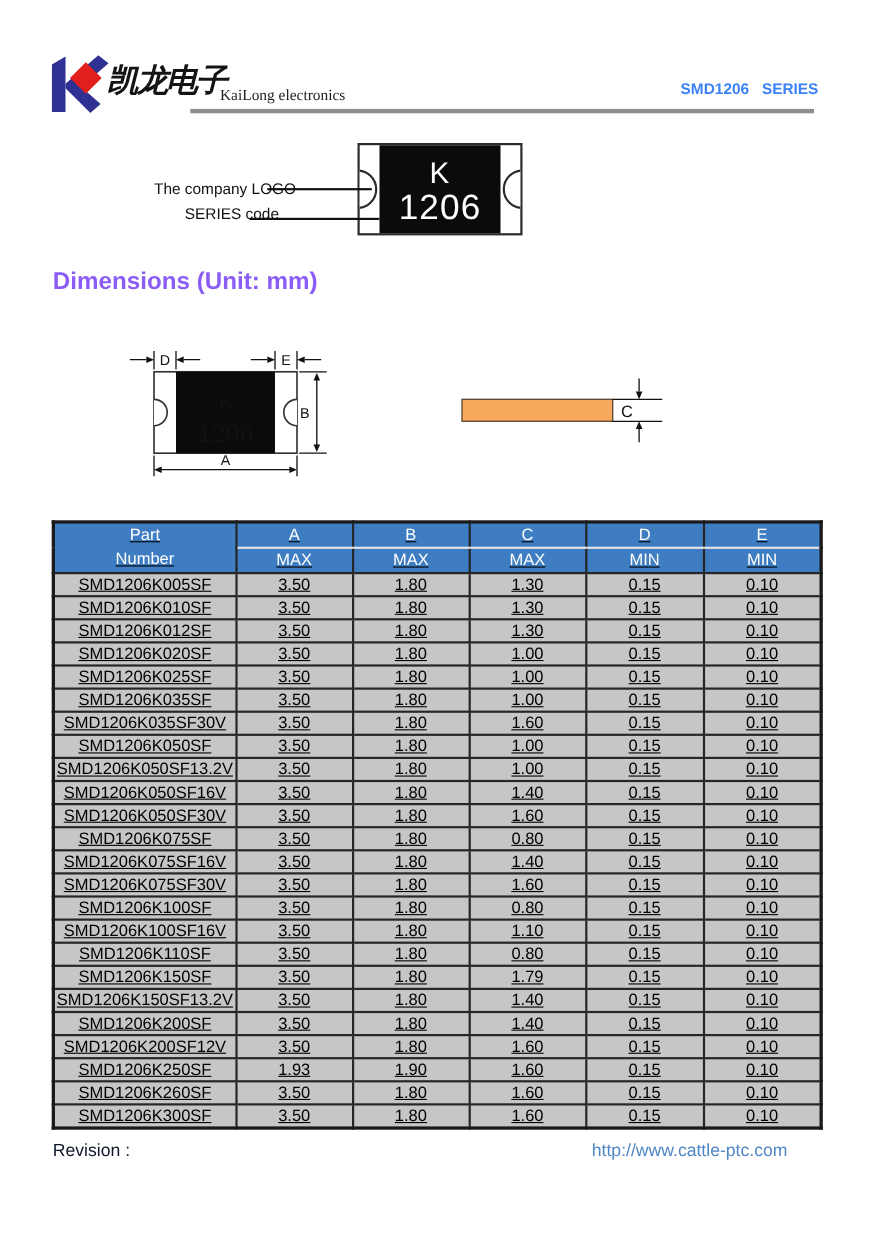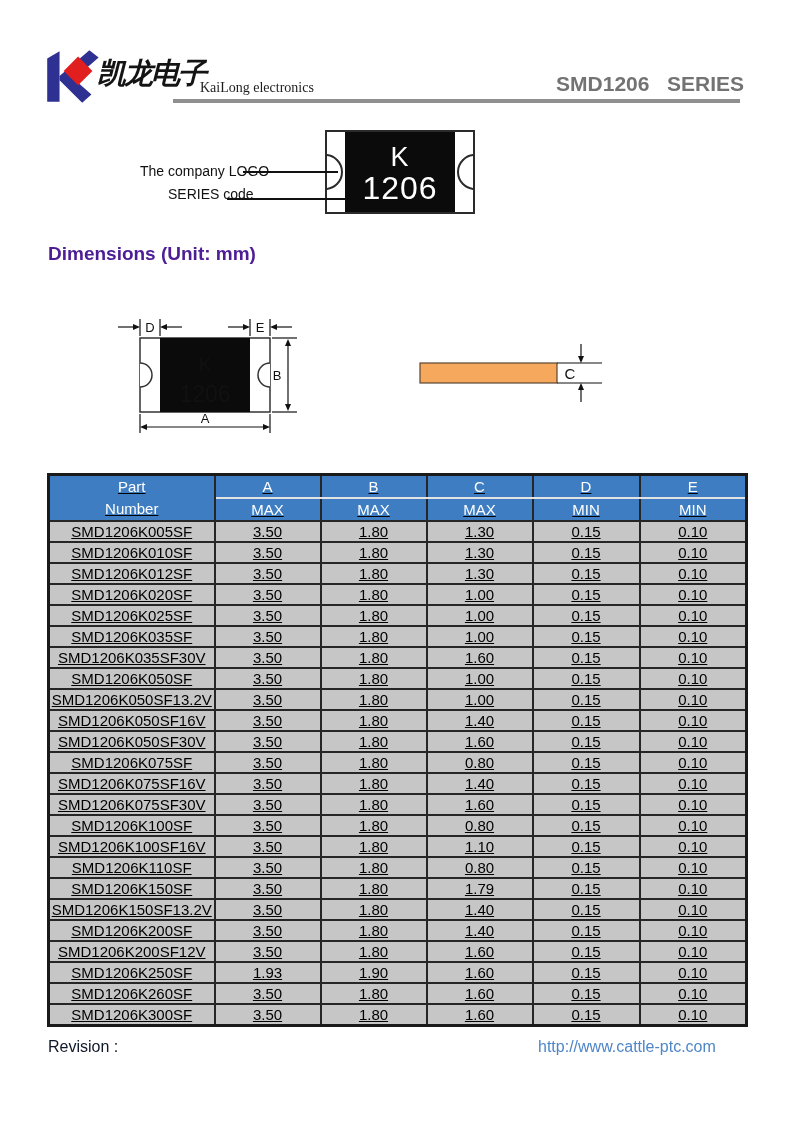--- a/index.html
+++ b/index.html
@@ -14,21 +14,21 @@
     position:absolute; left:97px; top:54px; width:100px;
     font-size:29px; font-weight:bold; letter-spacing:-2px; color:#141414;
     font-style:italic; white-space:nowrap;
   }
   .brand-en {
     position:absolute; left:200px; top:80px;
     font-family:"Liberation Serif", serif; font-size:14px; color:#1d1d1d;
   }
   .series-title {
     position:absolute; right:49px; top:72px;
-    font-size:21px; font-weight:bold; color:#737373; white-space:pre;
+    font-size:14px; font-weight:bold; color:#3b82f6; white-space:pre;
   }
   .header-rule { position:absolute; left:173px; top:99px; width:567px; height:4px; background:#8f8f8f; }
 
   
   .chip {
     position:absolute; left:325px; top:130px; width:150px; height:84px;
     background:#fff; border:2px solid #2b2b2b; overflow:hidden;
   }
   .chip-body {
     position:absolute; left:18px; top:-2px; width:110px; height:88px;
@@ -41,21 +41,21 @@
     position:absolute; top:50%; width:36px; height:36px; margin-top:-18px;
     border-radius:50%; background:#fff; border:2px solid #2b2b2b;
   }
   .notch-l { left:-20px; } .notch-r { right:-20px; }
   .callout-label { position:absolute; font-size:14px; color:#111; white-space:nowrap; }
   .leader { position:absolute; height:2px; background:#111; }
 
   
   .dim-heading {
     position:absolute; left:48px; top:243px;
-    font-size:19px; font-weight:bold; color:#4c1d95;
+    font-size:22px; font-weight:bold; color:#8b5cf6;
   }
   .dim-svg { position:absolute; left:110px; top:305px; width:200px; height:140px; }
   .side-svg { position:absolute; left:405px; top:340px; width:205px; height:70px; }
   .dim-svg text, .side-svg text { font-family:"Liberation Sans", sans-serif; fill:#111; }
 
   
   .dim-table-wrap { position:absolute; left:47px; top:473px; width:698px;text-decoration:underline; }
   table.dims {
     width:698px; border-collapse:collapse; table-layout:fixed;
     border:3px solid #1a1a1a;

